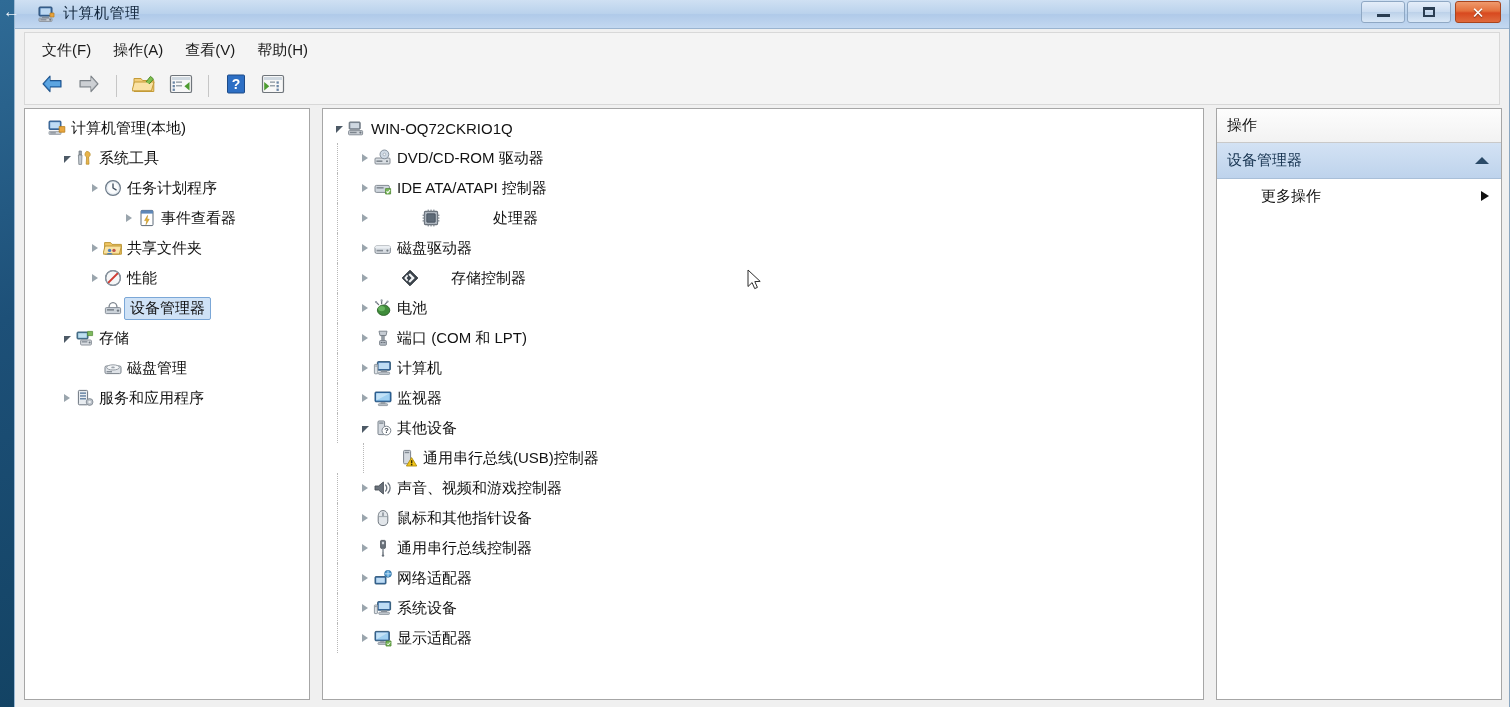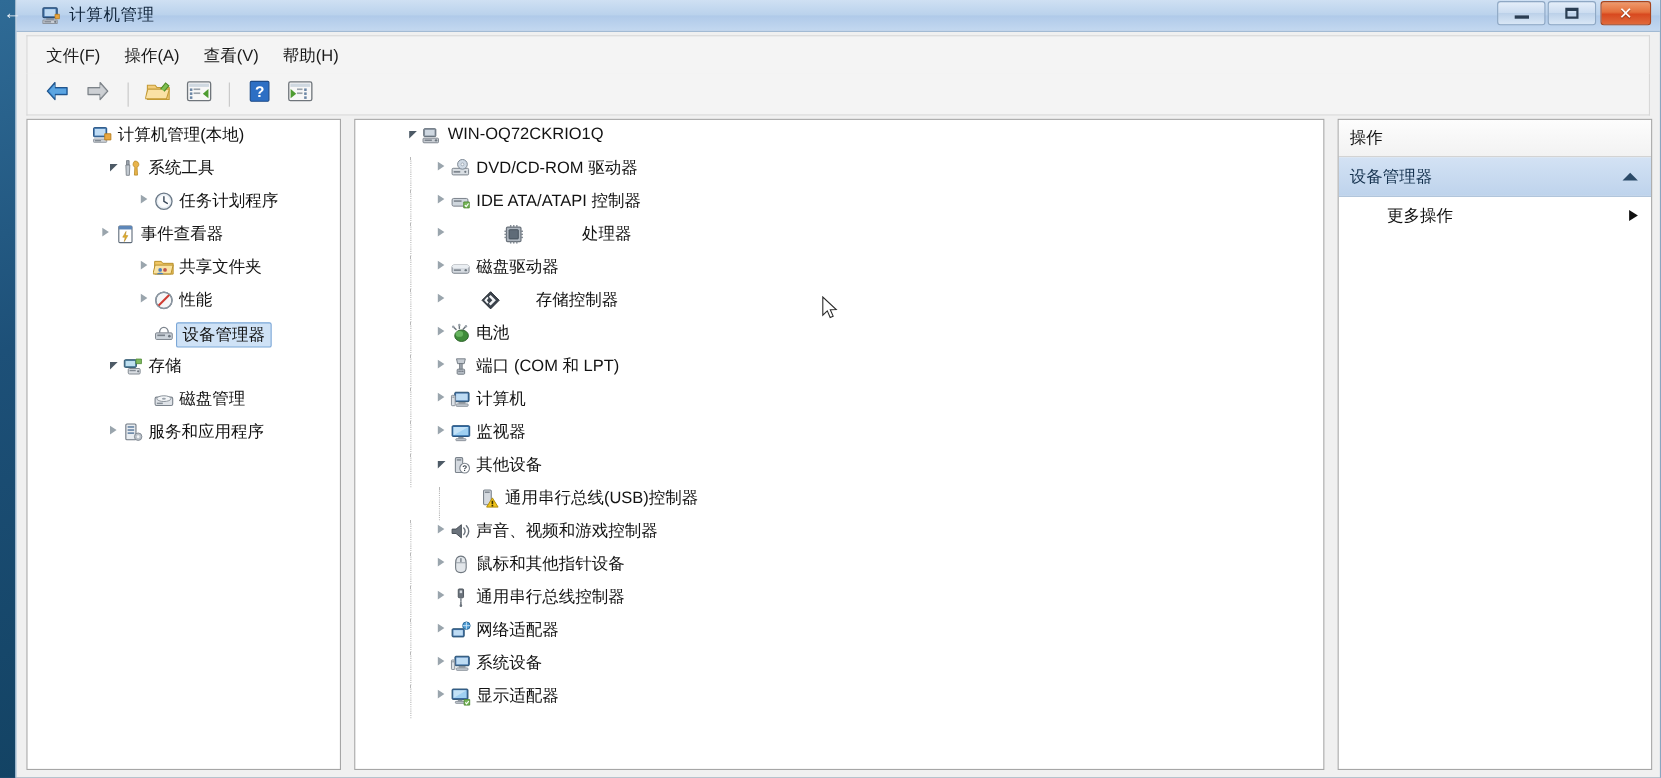--- a/index.html
+++ b/index.html
@@ -108,24 +108,23 @@
   #tree-pane { width: 286px; }
   .splitter {
     width: 12px; height: 100%;
     background: #f0f0f0;
   }
   #device-pane { flex: 1; }
   #actions-pane { width: 286px; }
 
   
   .row {
-    display: flex; align-items: flex-start;
+    display: flex; align-items: center;
     height: 30px; white-space: nowrap;
     position: relative;
-    margin-left: 36px;
   }
   .row-label {
     font-size: 15px; color: #121212;
     padding: 0 4px;
   }
   .expander {
     width: 16px; height: 16px; flex: none;
     display: flex; align-items: center; justify-content: center;
   }
   .tri-closed {
@@ -345,21 +344,21 @@
             <span class="expander">
               <span class="tri-closed"></span>
             </span>
             <span class="icon-box"><svg width="20" height="20" viewBox="0 0 20 20">
                 <circle cx="10" cy="10" r="7.4" fill="#e7edf3" stroke="#6c7a88" stroke-width="1.2"></circle>
                 <circle cx="10" cy="10" r="5.4" fill="#fbfcfd"></circle>
                 <path d="M10 5.8 V10 l3.1 1.9" stroke="#39495a" stroke-width="1.3" fill="none" stroke-linecap="round"></path>
               </svg></span>
             <span class="row-label">任务计划程序</span>
           </div>
-          <div class="row" style="padding-left: 27px;">
+          <div class="row" style="padding-left: 96px;">
             <span class="expander">
               <span class="tri-closed"></span>
             </span>
             <span class="icon-box"><svg width="20" height="20" viewBox="0 0 20 20">
                 <rect x="4" y="2.4" width="12" height="15.2" rx="1" fill="#ffffff" stroke="#5d6a78" stroke-width="1"></rect>
                 <rect x="4" y="2.4" width="12" height="3.2" fill="#5e87b8"></rect>
                 <path d="M10.6 7.4 l-3 5.2 h2.2 l-0.8 4 l3.2 -5.4 h-2.2 z" fill="#e6b22d" stroke="#b2831a" stroke-width="0.5"></path>
               </svg></span>
             <span class="row-label">事件查看器</span>
           </div>

